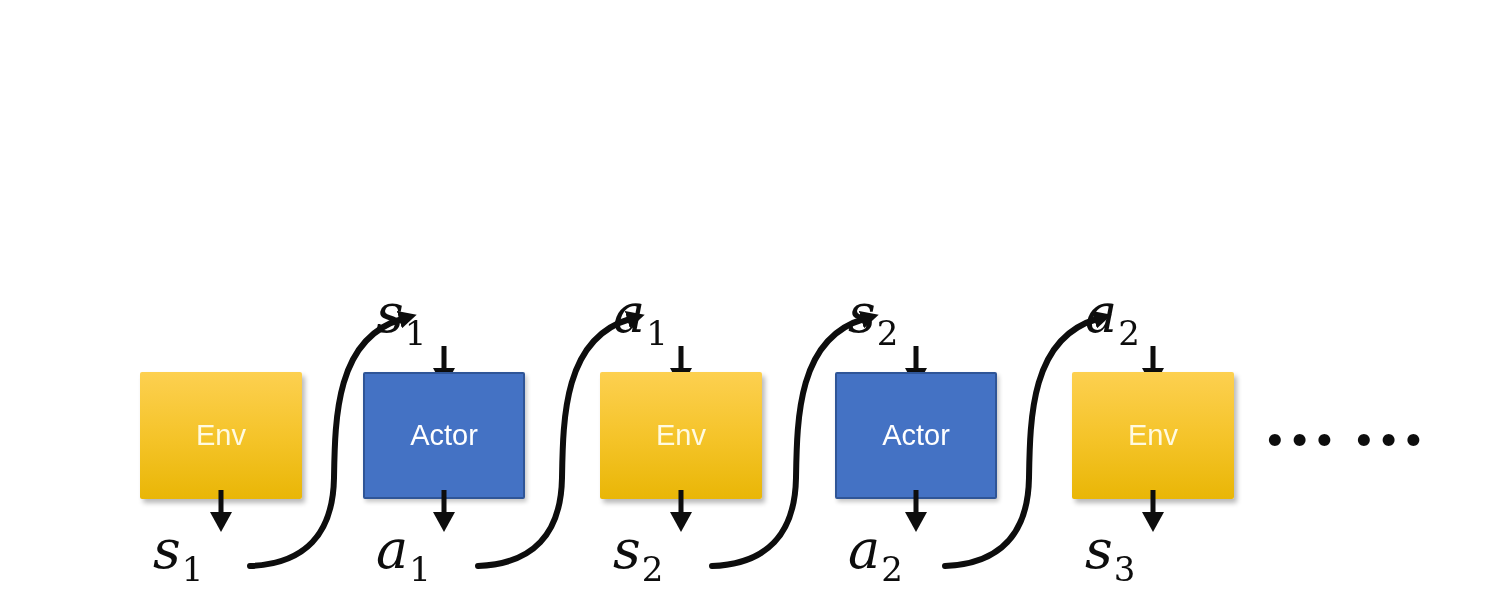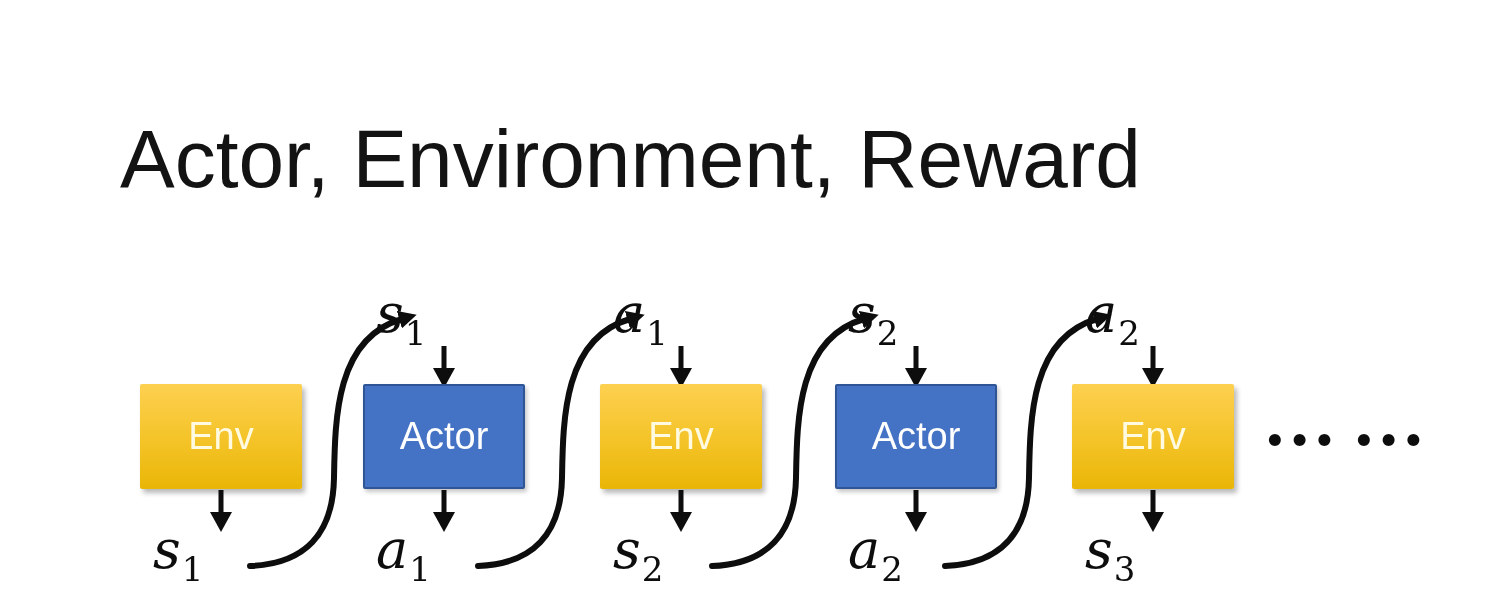--- a/index.html
+++ b/index.html
@@ -19,25 +19,25 @@
     --actor-border:#2F5597;
     --actor-text:#FFFFFF;
   }
   .title{
     position:absolute;left:120px;top:118px;
     font-size:82px;line-height:1;letter-spacing:0px;
     color:var(--title-color);
     white-space:nowrap;
   }
   .box{
-    position:absolute;top:384px;
-    width:162px;height:105px;
+    position:absolute;top:372px;
+    width:162px;height:127px;
     box-sizing:border-box;
     display:flex;align-items:center;justify-content:center;
-    font-size:38px;
+    font-size:29px;
     border-radius:2px;
   }
   .box.env{
     background:linear-gradient(180deg,var(--env-fill-top) 0%,var(--env-fill-mid) 55%,var(--env-fill-bottom) 100%);
     color:var(--env-text);
     box-shadow:3px 4px 5px rgba(0,0,0,0.28);
   }
   .box.actor{
     background:var(--actor-fill);
     border:2px solid var(--actor-border);
@@ -73,21 +73,20 @@
     color:var(--ink);
     font-family:"DejaVu Sans",sans-serif;
     white-space:nowrap;
   }
 </style>
 </head>
 <body>
 
 <div class="slide" style="--ink: #0d0d0d; --title-color: #131313; --env-fill-top: #FDD050; --env-fill-mid: #F4C327; --env-fill-bottom: #E9B606; --env-text: #FFFAE0; --actor-fill: #4472C4; --actor-border: #2F5597; --actor-text: #FFFFFF;">
 
-  <div class="title">Actor, Environment, Reward</div>
 
   <svg class="connectors" width="1500" height="608" viewBox="0 0 1500 608">
     <defs>
       <marker id="ah" viewBox="0 0 10 10" refX="1.5" refY="5" markerWidth="3" markerHeight="3" orient="auto">
         <path class="arrowhead" d="M0,0 L10,5 L0,10 z"></path>
       </marker>
     </defs>
     <path class="connector" marker-end="url(#ah)" d="M 250 566 C 305 564 333 534 334 478 C 335 418 336 338 402 319"></path>
     <path class="connector" marker-end="url(#ah)" transform="translate(228,0)" d="M 250 566 C 305 564 333 534 334 478 C 335 418 336 338 402 319"></path>
     <path class="connector" marker-end="url(#ah)" transform="translate(462,0)" d="M 250 566 C 305 564 333 534 334 478 C 335 418 336 338 402 319"></path>

